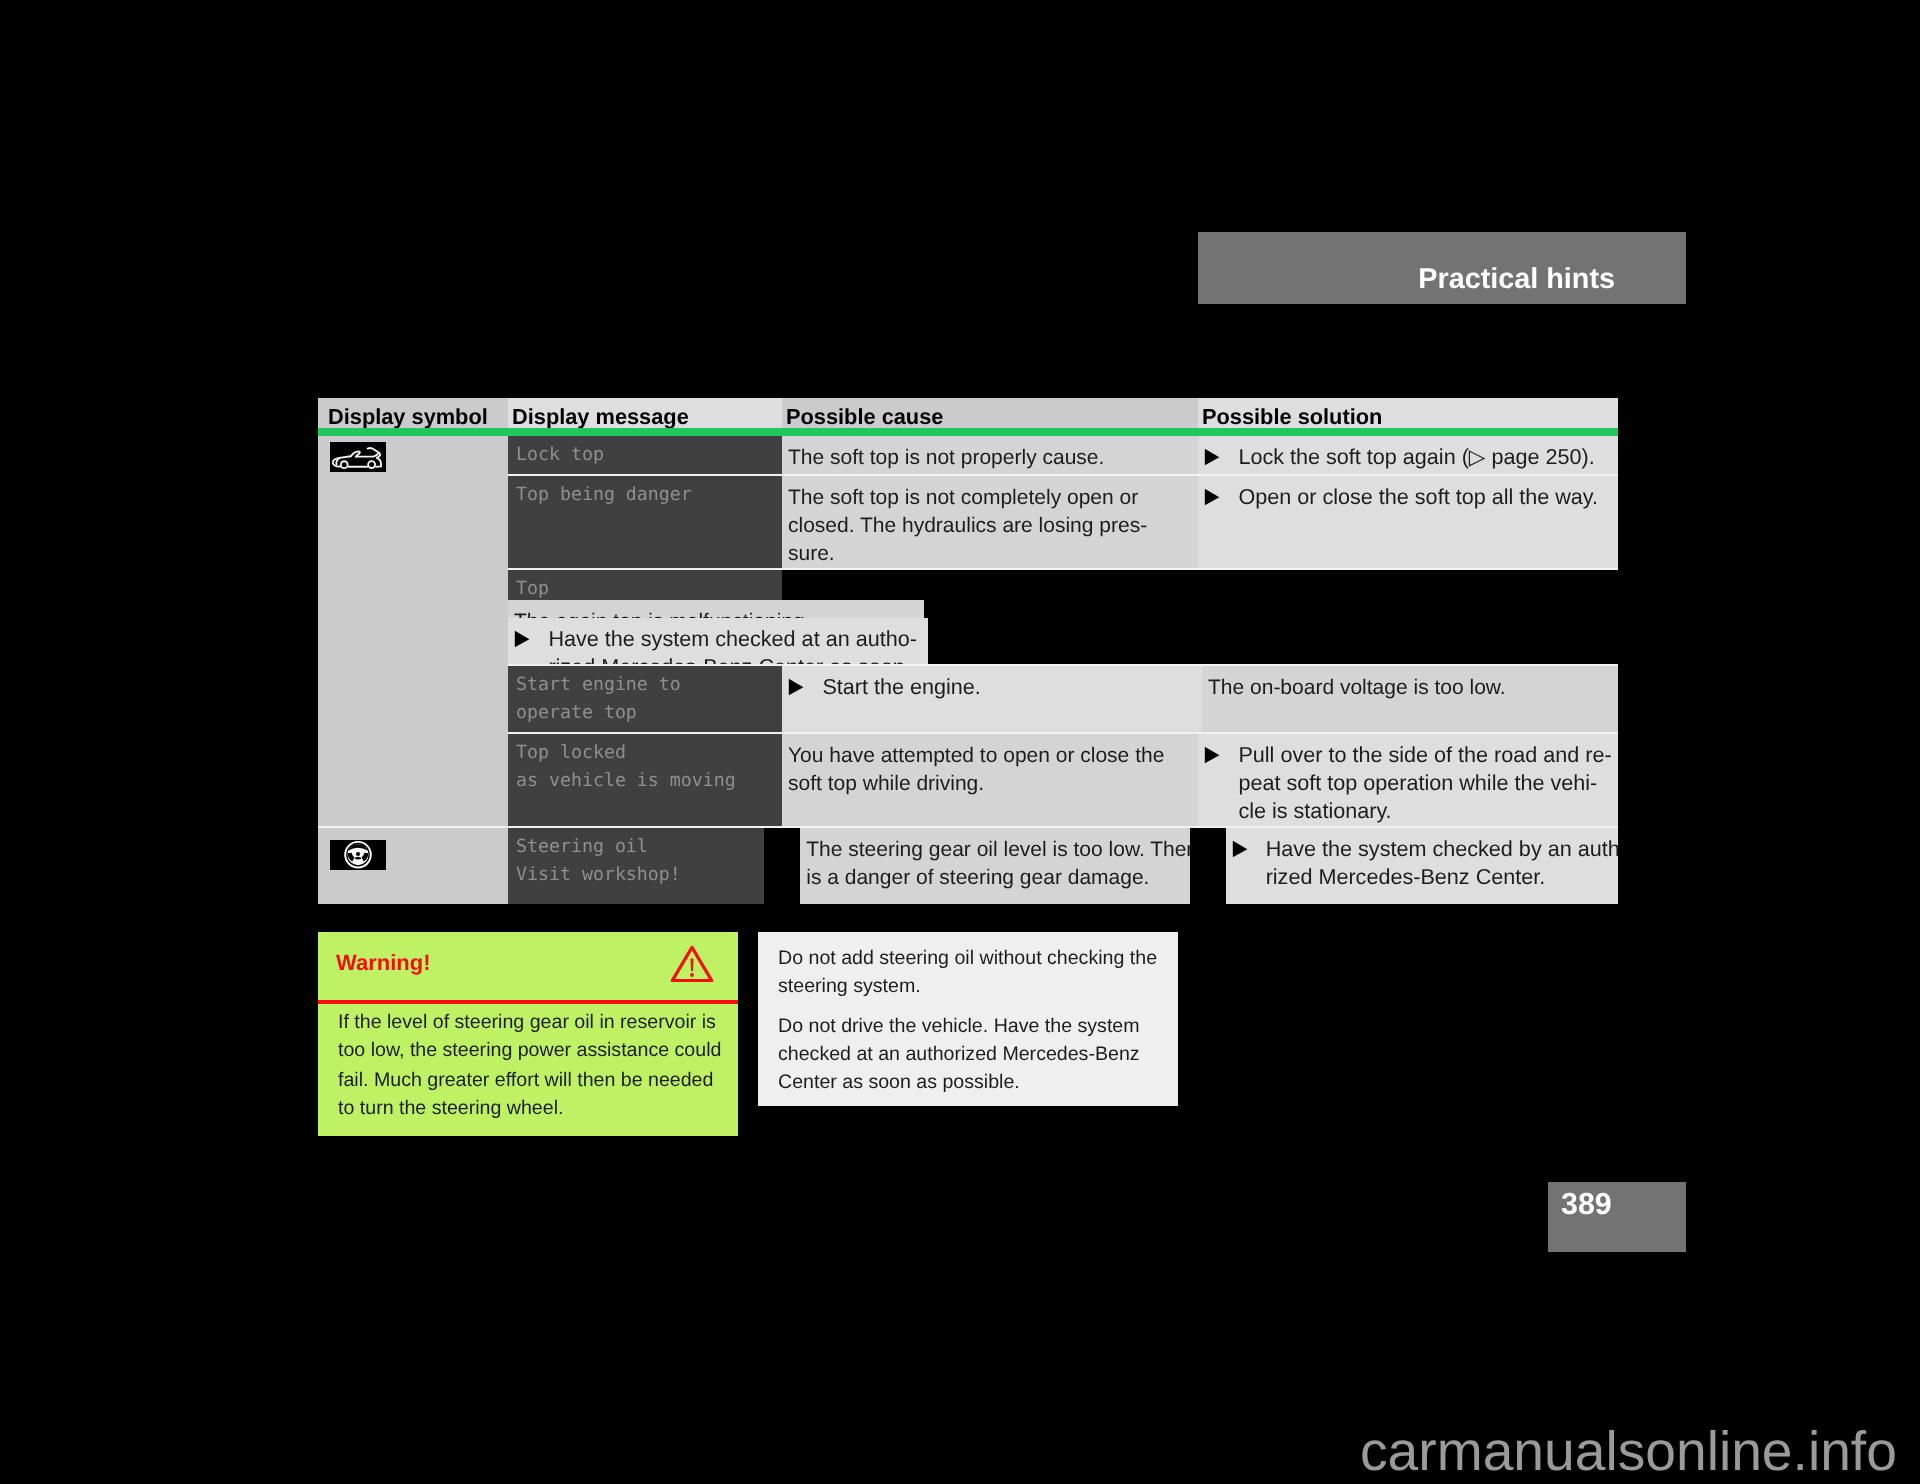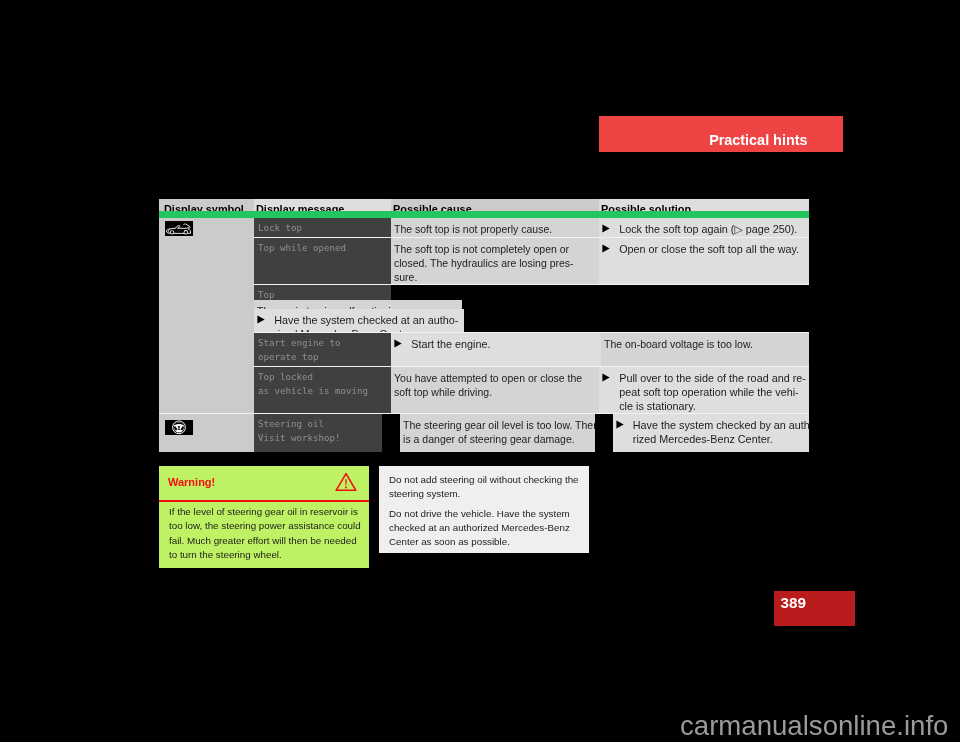--- a/index.html
+++ b/index.html
@@ -4,21 +4,21 @@
 <title>Practical hints</title>
 <style>
   html,body{margin:0;padding:0;}
   body{width:960px;height:742px;background:#000;overflow:hidden;
        font-family:"Liberation Sans",sans-serif;
        -webkit-font-smoothing:antialiased;}
   .page{position:relative;width:960px;height:742px;}
 
   
   .section-banner{position:absolute;left:599px;top:116px;width:244px;height:36px;
-     background:#ef4444;text-decoration:underline;}
+     background:#737373;text-decoration:underline;}
   .section-banner .label{position:absolute;right:35.5px;top:16px;
      color:#fff;font-weight:bold;font-size:14.4px;line-height:17px;white-space:nowrap;}
 
   
   .tbl{position:absolute;left:159px;top:199px;width:650px;
        border-collapse:collapse;table-layout:fixed;}
   .c1{width:95px;}
   .c2{width:137px;}
   .c3{width:208px;}
   .c4{width:210px;}
@@ -35,21 +35,21 @@
   .tbody{position:relative;}
   .symcol{position:absolute;left:0;width:95px;background:#cbcbcb;}
   .symcol-a{top:0;height:196px;}
   .symcol-b{top:196px;height:38px;}
   .sym{position:absolute;left:6px;top:3px;display:inline-block;background:#000;
        line-height:0;}
   .symcol-b .sym{top:6px;}
   .rows{margin-left:95px;}
   .row{display:flex;border-bottom:1px solid #f2f2f2;box-sizing:border-box;}
   .row:last-child{border-bottom:none;}
-  .thead{border-bottom:7px solid #22c55e;box-sizing:border-box;}
+  .thead{border-bottom:4px solid #22c55e;box-sizing:border-box;}
   .symcol-a{border-bottom:1px solid #f2f2f2;box-sizing:border-box;}
   .row .c2{background:#404040;}
   .row .c3{background:#d4d4d4;}
   .row .c4{background:#dedede;}
   .msg{font-family:"DejaVu Sans Mono",monospace;font-size:9.15px;color:#8f8f8f;
        padding:3px 6px 0 4px;line-height:14.2px;white-space:nowrap;}
   .cause{font-size:10.5px;color:#1c1c1c;padding:4px 1px 0 3px;line-height:14.2px;
        white-space:nowrap;}
   .sol{font-size:10.8px;color:#1c1c1c;padding:4px 0 0 0;line-height:14.2px;
        position:relative;white-space:nowrap;}
@@ -66,21 +66,21 @@
   .warnrule{position:absolute;left:0;right:0;top:34px;height:1.5px;background:#f40f0f;}
   .warnbody{position:absolute;left:10px;top:39px;font-size:9.8px;color:#1c1c1c;
      line-height:14.25px;white-space:nowrap;}
 
   
   .notebox{position:absolute;left:379px;top:466px;width:210px;height:87px;background:#efefef;
      box-sizing:border-box;padding:7px 10px 0 10px;}
   .notep{margin:0 0 5.3px 0;font-size:9.8px;color:#1c1c1c;line-height:14.25px;white-space:nowrap;}
 
   
-  .pagenum{position:absolute;left:774px;top:591px;width:69px;height:35px;background:#b91c1c;padding-left:12px;}
+  .pagenum{position:absolute;left:774px;top:591px;width:69px;height:35px;background:#737373;}
   .pagenum span{position:absolute;left:6.5px;top:3px;color:#fff;font-weight:bold;font-size:15.2px;
      line-height:18px;}
 
   
   .watermark{position:absolute;left:0;top:0;width:960px;height:742px;}
   .wm-text{position:absolute;left:680px;top:710px;color:#9a9a9a;font-size:27.6px;
      font-family:"Liberation Sans",sans-serif;line-height:32px;white-space:nowrap;}
 </style>
 </head>
 <body>
@@ -165,21 +165,21 @@
               <div class="sol">
                 <span class="bullet"><svg viewBox="0 0 8 9" width="8" height="9" shape-rendering="geometricPrecision">
                     <path d="M0.4 0.4 L7.7 4.6 L0.4 8.6 Z" fill="#000"></path>
                   </svg></span>
                 <span class="soltext">Lock the soft top again (▷ page 250).</span>
               </div>
             </div>
           </div>
           <div class="row" style="height: 47px;">
             <div class="cell c2">
-              <div class="msg">Top while opened</div>
+              <div class="msg">Top being danger</div>
             </div>
             <div class="cell c3">
               <div class="cause">The soft top is not completely open or<br>closed. The hydraulics are losing pres-<br>sure.</div>
             </div>
             <div class="cell c4">
               <div class="sol">
                 <span class="bullet"><svg viewBox="0 0 8 9" width="8" height="9" shape-rendering="geometricPrecision">
                     <path d="M0.4 0.4 L7.7 4.6 L0.4 8.6 Z" fill="#000"></path>
                   </svg></span>
                 <span class="soltext">Open or close the soft top all the way.</span>

